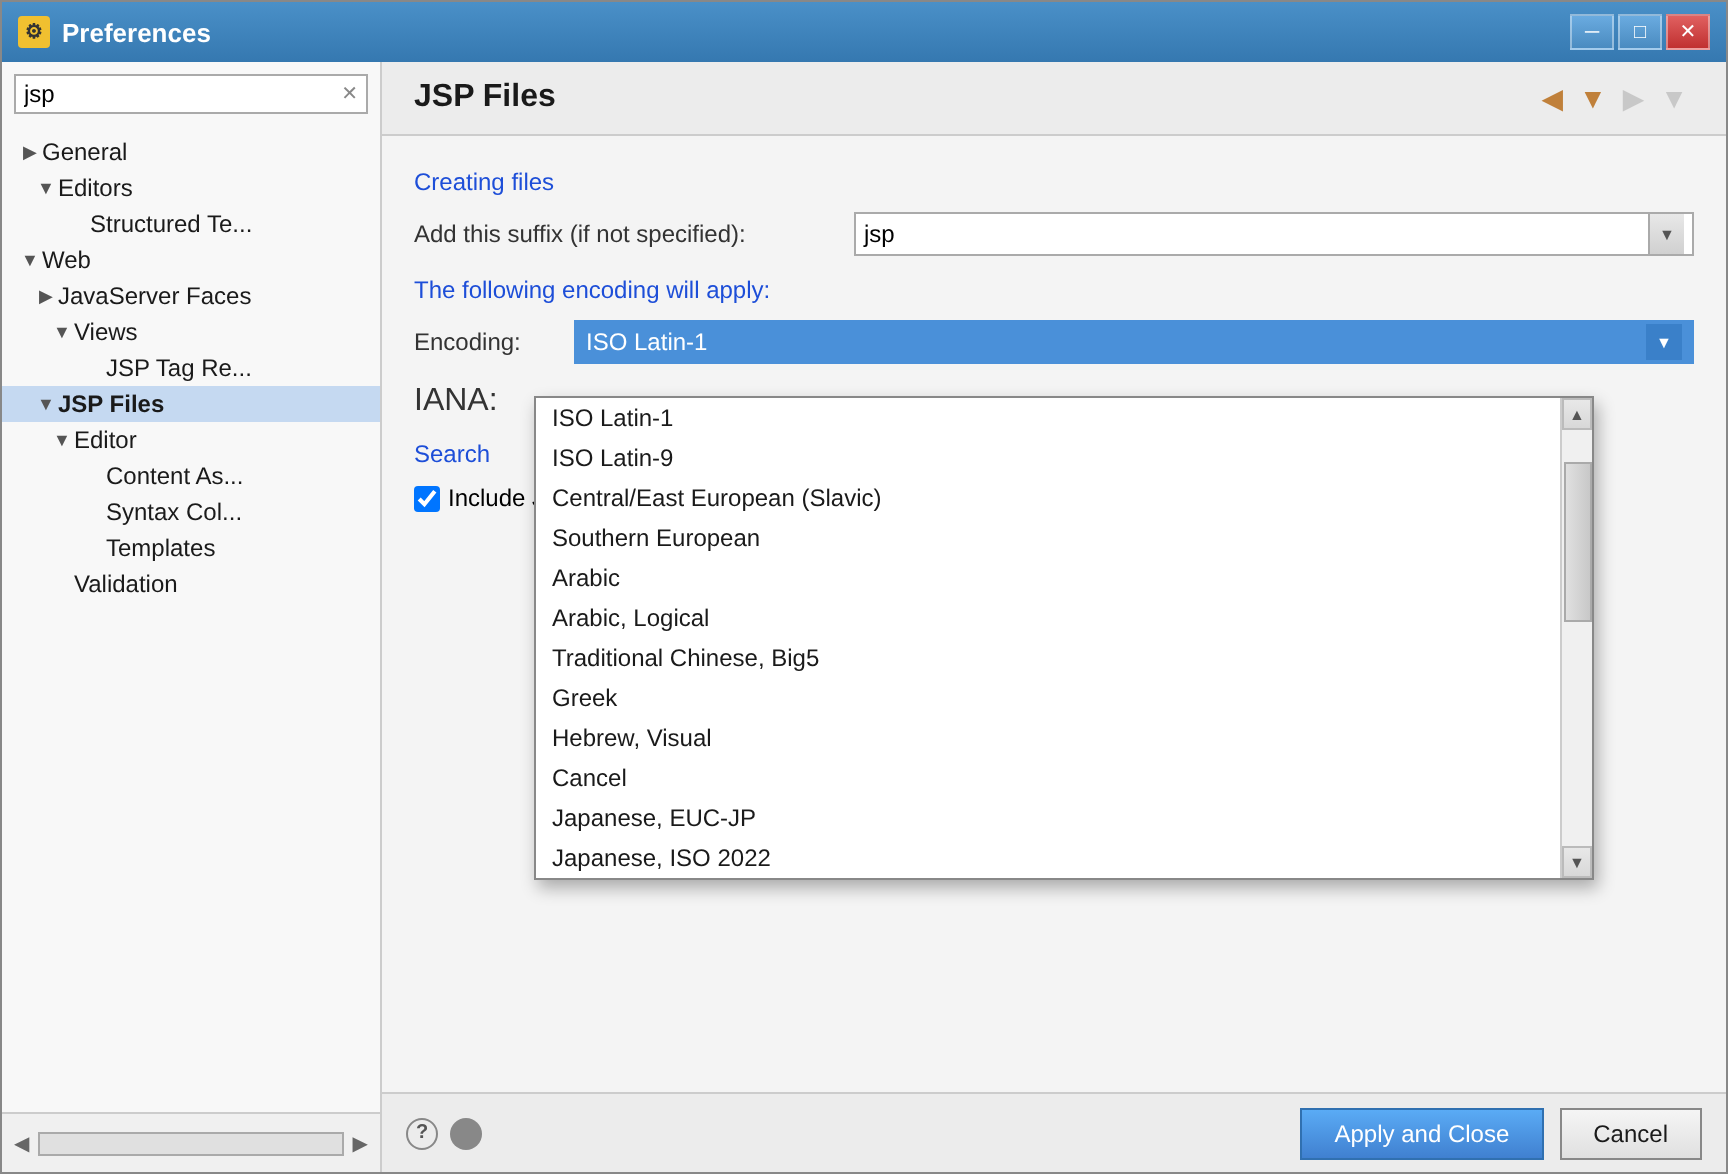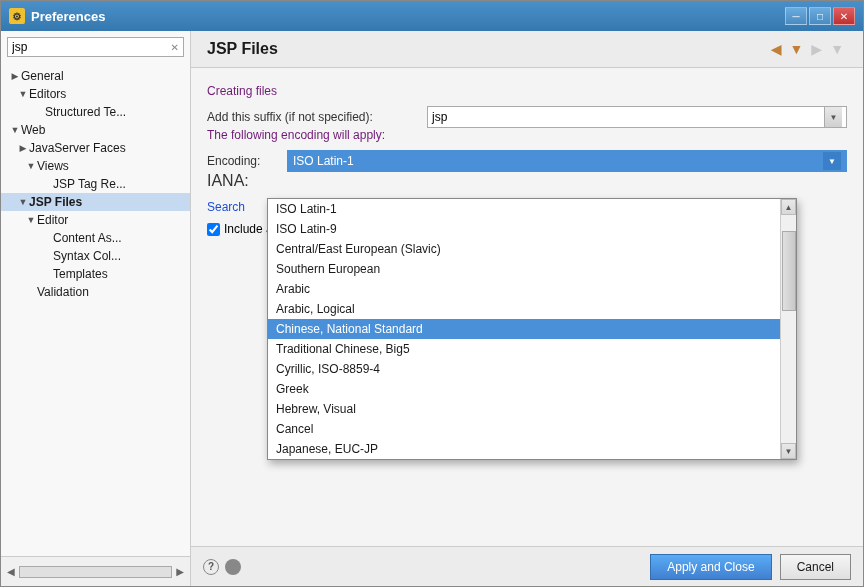--- a/index.html
+++ b/index.html
@@ -219,27 +219,28 @@
 
     .right-content {
       flex: 1;
       padding: 16px;
       overflow: auto;
       position: relative;
     }
 
     .section-label {
       font-size: 12px;
-      color: #701a75;
+      color: #1d4ed8;
       margin-bottom: 8px;
     }
 
     .form-row {
       display: flex;
       align-items: center;
+      margin-bottom: 10px;
     }
 
     .form-label {
       width: 220px;
       font-size: 12px;
       color: #333;
     }
 
     .form-input-wrapper {
       flex: 1;
@@ -272,21 +273,21 @@
       display: flex;
       align-items: center;
       justify-content: center;
       font-size: 8px;
       color: #555;
     }
 
     .encoding-row {
       display: flex;
       align-items: center;
-      margin-bottom: 0;
+      margin-bottom: 10px;
       position: relative;
     }
 
     .encoding-label {
       width: 80px;
       font-size: 12px;
       color: #333;
     }
 
     .encoding-combo {
@@ -657,27 +658,26 @@
         </div>
 
         <div class="dropdown-overlay" style="position:absolute; left:76px; top:130px;">
           <div class="dropdown-list" style="padding-right:16px;">
             <div class="dropdown-item">ISO Latin-1</div>
             <div class="dropdown-item">ISO Latin-9</div>
             <div class="dropdown-item">Central/East European (Slavic)</div>
             <div class="dropdown-item">Southern European</div>
             <div class="dropdown-item">Arabic</div>
             <div class="dropdown-item">Arabic, Logical</div>
-            <div class="dropdown-item selected">Chinese, National Standard</div>
             <div class="dropdown-item">Traditional Chinese, Big5</div>
-            <div class="dropdown-item">Cyrillic, ISO-8859-4</div>
             <div class="dropdown-item">Greek</div>
             <div class="dropdown-item">Hebrew, Visual</div>
             <div class="dropdown-item">Cancel</div>
             <div class="dropdown-item">Japanese, EUC-JP</div>
+            <div class="dropdown-item">Japanese, ISO 2022</div>
           </div>
 
           <div class="dropdown-scrollbar">
             <div class="scrollbar-btn">▲</div>
             <div class="scrollbar-thumb"></div>
             <div style="position:absolute;bottom:0;left:0;right:0;">
               <div class="scrollbar-btn">▼</div>
             </div>
           </div>
         </div>

